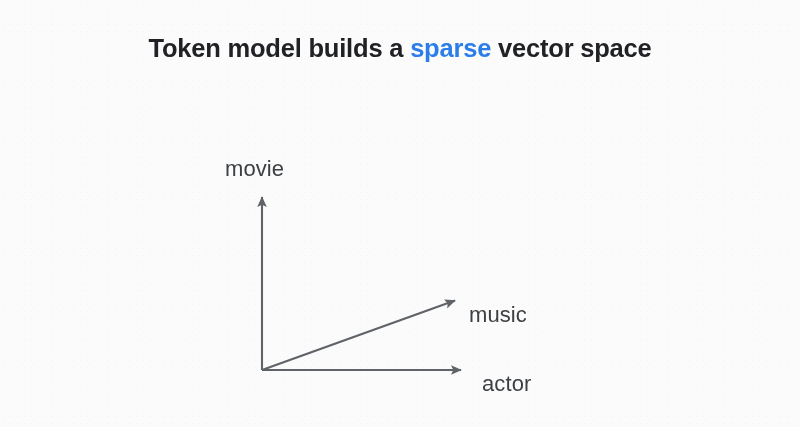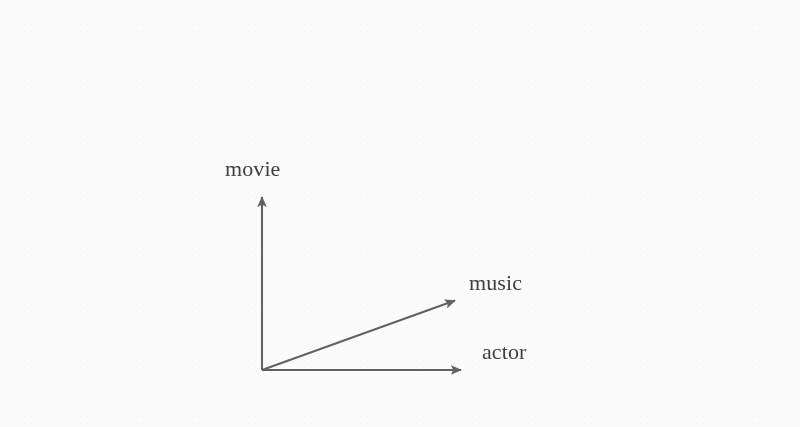--- a/index.html
+++ b/index.html
@@ -57,48 +57,48 @@
     color: #2b7de9;
   }
 
   
   #diagram {
     position: absolute;
     left: 0;
     top: 0;
     width: 800px;
     height: 427px;
-    font-family: Liberation Serif, serif;
   }
   #axes-svg {
     position: absolute;
     left: 0;
     top: 0;
     display: block;
   }
 
   .axis-label {
     position: absolute;
     font-size: 22px;
     font-weight: normal;
     color: #3c4043;
     letter-spacing: 0.1px;
     white-space: nowrap;
     line-height: 1;
   }
   #label-movie { left: 225px; top: 158px; }
-  #label-music { left: 469px; top: 272px; }
-  #label-actor { left: 482px; top: 341px; }
+  #label-music { left: 469px; top: 304px; }
+  #label-actor { left: 482px; top: 373px; }
 </style>
 </head>
 <body>
 
 <div id="slide">
 
   <div id="title-block">
+    <div class="title-line"><span>Token model builds a </span><span class="hl">sparse</span><span> vector space</span></div>
   </div>
 
   <div id="diagram">
 
     <svg id="axes-svg" width="800" height="427" viewBox="0 0 800 427">
       <defs>
         <marker id="arrow-head" viewBox="0 0 10 10" refX="9.2" refY="5" markerWidth="5.2" markerHeight="5.2" orient="auto-start-reverse">
           <path d="M 0 0.6 L 10 5 L 0 9.4 L 2.1 5 Z" fill="#5f6368"></path>
         </marker>
       </defs>

